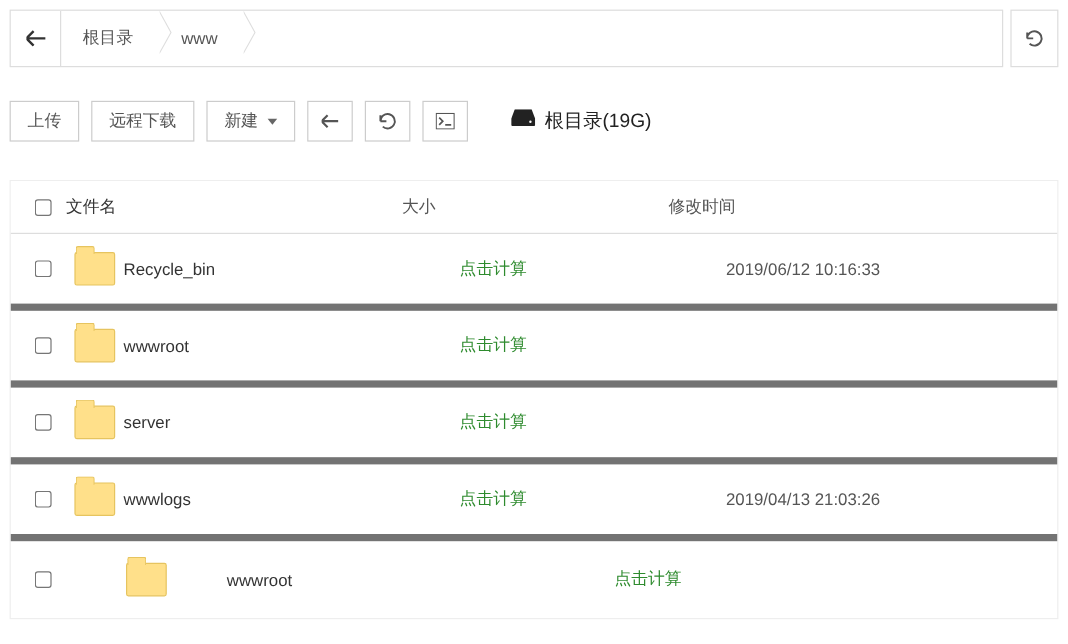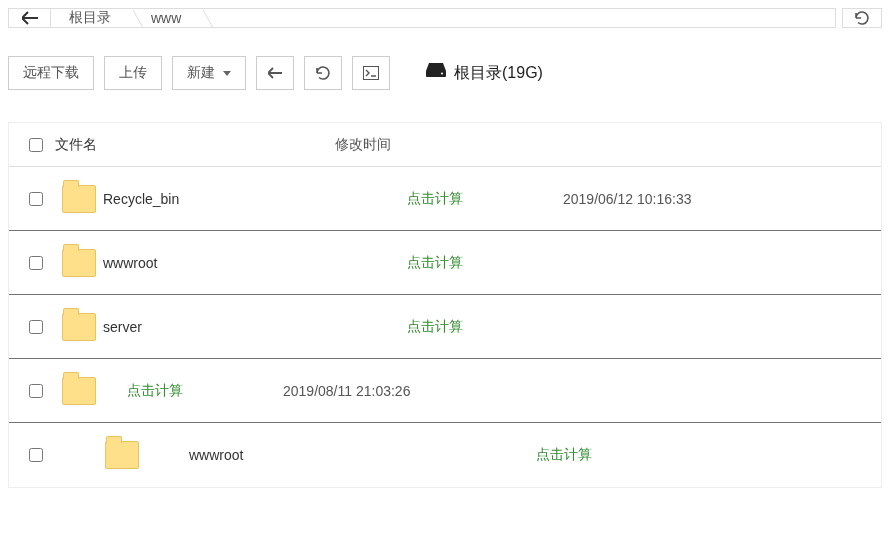--- a/index.html
+++ b/index.html
@@ -11,21 +11,21 @@
     color: #333;
     background: #fff;
     width: 890px;
   }
   
   .crumb-row { display: flex; gap: 0; }
   .crumb-bar {
     display: flex;
     align-items: stretch;
     border: 1px solid #ddd;
-    height: 20px;
+    height: 48px;
     flex: 1;
     background: #fff;
     overflow: hidden;
   }
   .crumb-back {
     width: 42px;
     border-right: 1px solid #ddd;
     display: flex; align-items: center; justify-content: center;
     background: #fff;
     cursor: pointer;
@@ -102,37 +102,37 @@
   
   .file-table {
     margin-top: 32px;
     width: 100%;
     border: 1px solid #eee;
   }
   .ft-row {
     display: flex;
     align-items: center;
     min-height: 64px;
-    border-bottom: 1px solid #737373;
+    border-bottom: 6px solid #737373;
     padding: 0 6px;
   }
   .ft-head {
     min-height: 44px;
     color: #555;
     background: #fff;
     border-bottom: 1px solid #ddd;
   }
   .ft-row:last-child { border-bottom: none; gap: 43px; }
   .col-chk { width: 40px; display:flex; justify-content:center; }
   .col-icon { width: 48px; display:flex; justify-content:center; }
   .col-name { flex: 0 0 280px; color: #333; }
   .ft-head .col-name { padding-left: 0; }
   .col-size { flex: 0 0 180px; }
-  .col-time { flex: 1; color: #555; }
-  .size-calc { color: #2e8b2e; cursor: pointer; margin-left: 24px; }
+  .col-time { flex: 1; color: #555; margin-left: 42px; }
+  .size-calc { color: #2e8b2e; cursor: pointer; }
   .folder {
     width: 34px; height: 28px;
     background: #ffe08a;
     border: 1px solid #e6c45f;
     border-radius: 2px;
     position: relative;
   }
   .folder::before {
     content:"";
     position:absolute;
@@ -165,24 +165,24 @@
   </div>
   <div class="refresh-btn">
     <svg width="16" height="16" viewBox="0 0 16 16">
         <path d="M2 8a6 6 0 1 1 2 4.5M2 8V3m0 5h5" stroke="#555" stroke-width="1.6" fill="none"></path>
       </svg>
   </div>
 </div>
 
 <div class="toolbar">
   <button class="btn">
+    <span>上传</span>
+  </button>
+  <button class="btn">
     <span>远程下载</span>
-  </button>
-  <button class="btn">
-    <span>上传</span>
   </button>
   <button class="btn">
     <span>新建</span>
     <span class="caret"></span>
   </button>
   <button class="btn btn-icon">
     <svg width="14" height="12" viewBox="0 0 14 12">
         <path d="M5 1 0 6l5 5M0 6h14" stroke="#555" stroke-width="1.8" fill="none"></path>
       </svg>
   </button>
@@ -206,20 +206,21 @@
   </div>
 </div>
 
 <div class="file-table">
   <div class="ft-row ft-head">
     <div class="col-chk">
         <input type="checkbox" style="">
       </div>
     <div class="col-icon"></div>
     <div class="col-name" style="margin-left:-48px;">文件名</div>
+    <div class="col-size">大小</div>
     <div class="col-time">修改时间</div>
   </div>
 
   <div id="rows">
       <div class="ft-row">
         <div class="col-chk">
           <input type="checkbox" style="">
         </div>
         <div class="col-icon">
           <div class="folder"></div>
@@ -248,22 +249,23 @@
         <div class="col-name">server</div>
         <div class="col-size"><span class="size-calc">点击计算</span></div>
       </div>
       <div class="ft-row">
         <div class="col-chk">
           <input type="checkbox" style="">
         </div>
         <div class="col-icon">
           <div class="folder"></div>
         </div>
-        <div class="col-size"><span class="size-calc">点击计算</span></div>
-        <div class="col-time">2019/08/11 21:03:26</div>
+        <div class="col-name">wwwlogs</div>
+        <div class="col-size"><span class="size-calc">点击计算</span></div>
+        <div class="col-time">2019/04/13 21:03:26</div>
       </div>
       <div class="ft-row">
         <div class="col-chk">
           <input type="checkbox" style="">
         </div>
         <div class="col-icon">
           <div class="folder"></div>
         </div>
         <div class="col-name">wwwroot</div>
         <div class="col-size"><span class="size-calc">点击计算</span></div>

